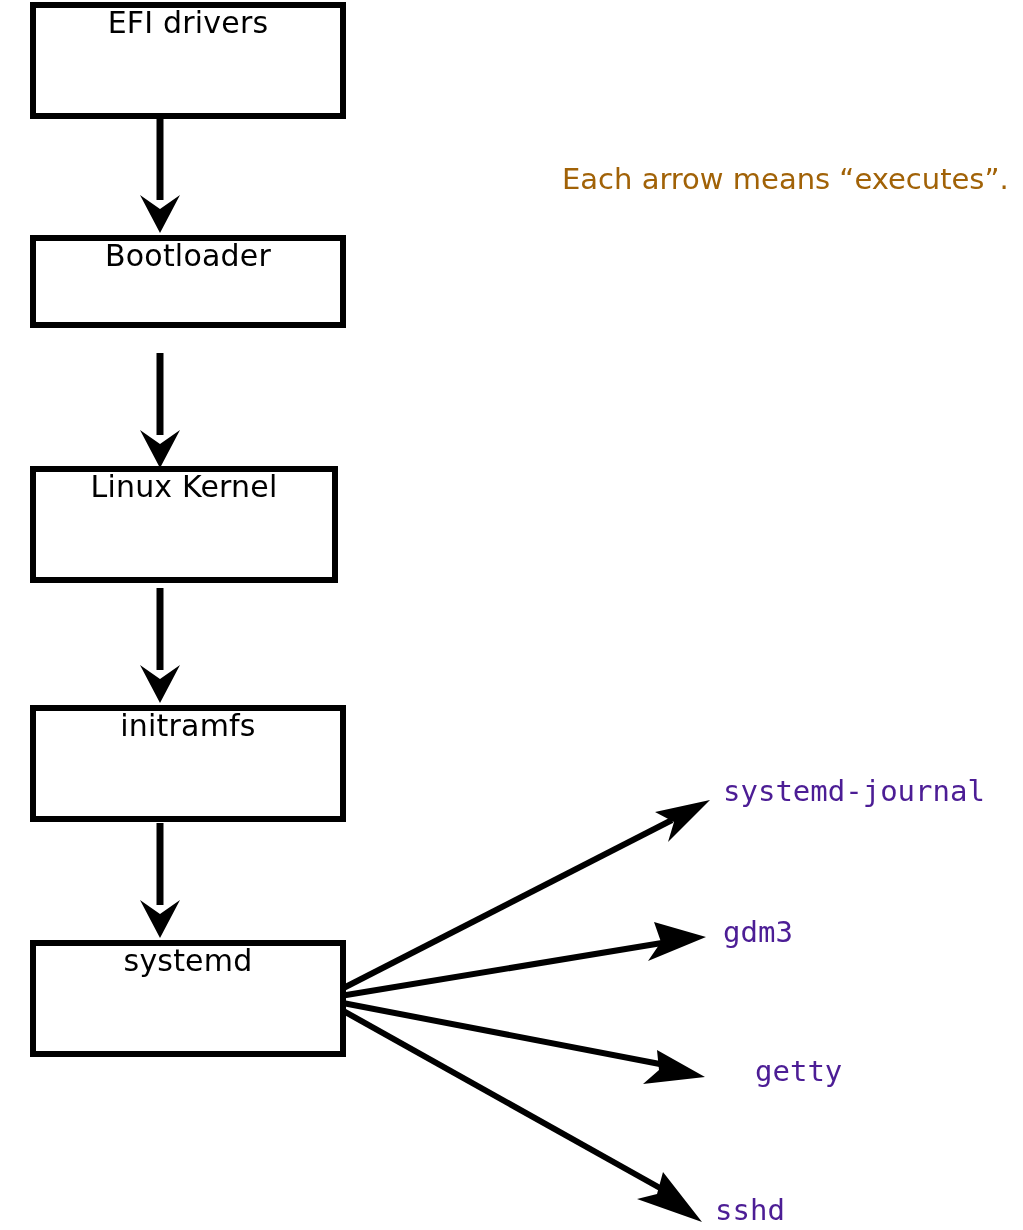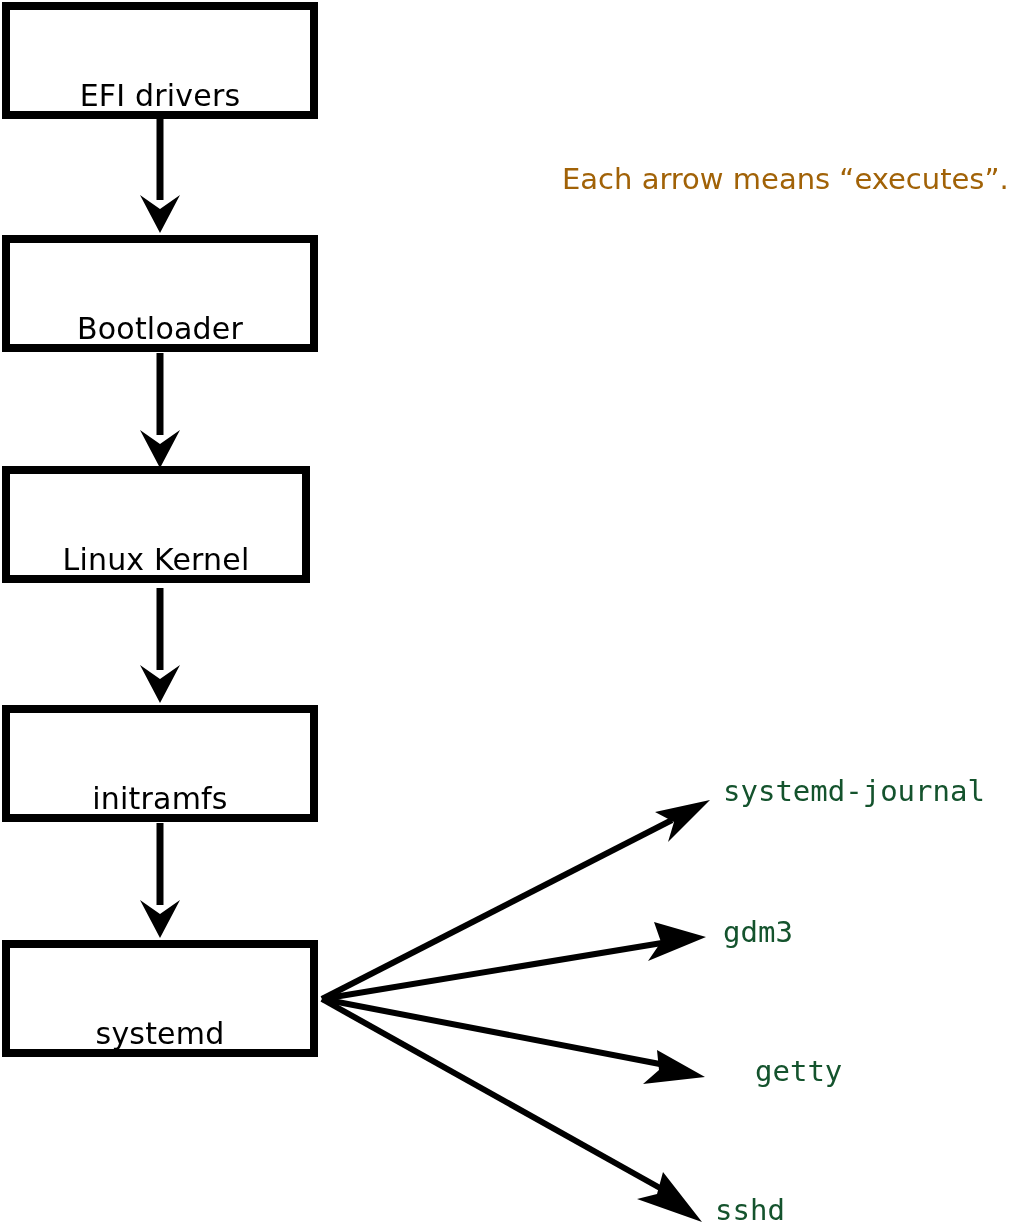--- a/index.html
+++ b/index.html
@@ -20,39 +20,40 @@
   #diagram-svg {
     position: absolute;
     top: 0;
     left: 0;
     width: 1023px;
     height: 1230px;
   }
   .stage-box {
     position: absolute;
     box-sizing: border-box;
-    border: 8px solid #000000;
+    border: 6px solid #000000;
     background: #ffffff;
     display: flex;
-    align-items: flex-end;
+    align-items: flex-start;
     justify-content: center;
+    margin-left: 28px;
   }
   .stage-label {
     font-family: "DejaVu Sans", sans-serif;
     font-size: 30px;
     color: #000000;
     line-height: 1;
     letter-spacing: 0.2px;
     white-space: nowrap;
   }
   .service-label {
     position: absolute;
     font-family: "DejaVu Sans Mono", monospace;
     font-size: 29px;
-    color: #14532d;
+    color: #4c1d95;
     line-height: 1;
     white-space: nowrap;
   }
   .caption-text {
     position: absolute;
     font-family: "DejaVu Sans", sans-serif;
     font-size: 29px;
     color: #a16207;
     line-height: 1;
     white-space: nowrap;
@@ -103,21 +104,21 @@
     <g>
       <line x1="322" y1="999" x2="660" y2="1188" stroke="#000000" stroke-width="6"></line>
       <path d="M 702 1222 L 663 1172 L 657 1194 L 637 1199 Z" fill="#000000"></path>
     </g>
   </svg>
 
   <div class="stage-box" style="left:2px; top:2px; width:316px; height:117px;">
     <span class="stage-label">EFI drivers</span>
   </div>
 
-  <div class="stage-box" style="left:2px; top:235px; width:316px; height:117px;">
+  <div class="stage-box" style="left:2px; top:235px; width:316px; height:93px;">
     <span class="stage-label">Bootloader</span>
   </div>
 
   <div class="stage-box" style="left:2px; top:466px; width:308px; height:117px;">
     <span class="stage-label">Linux Kernel</span>
   </div>
 
   <div class="stage-box" style="left:2px; top:940px; width:316px; height:117px;">
     <span class="stage-label">systemd</span>
   </div>

